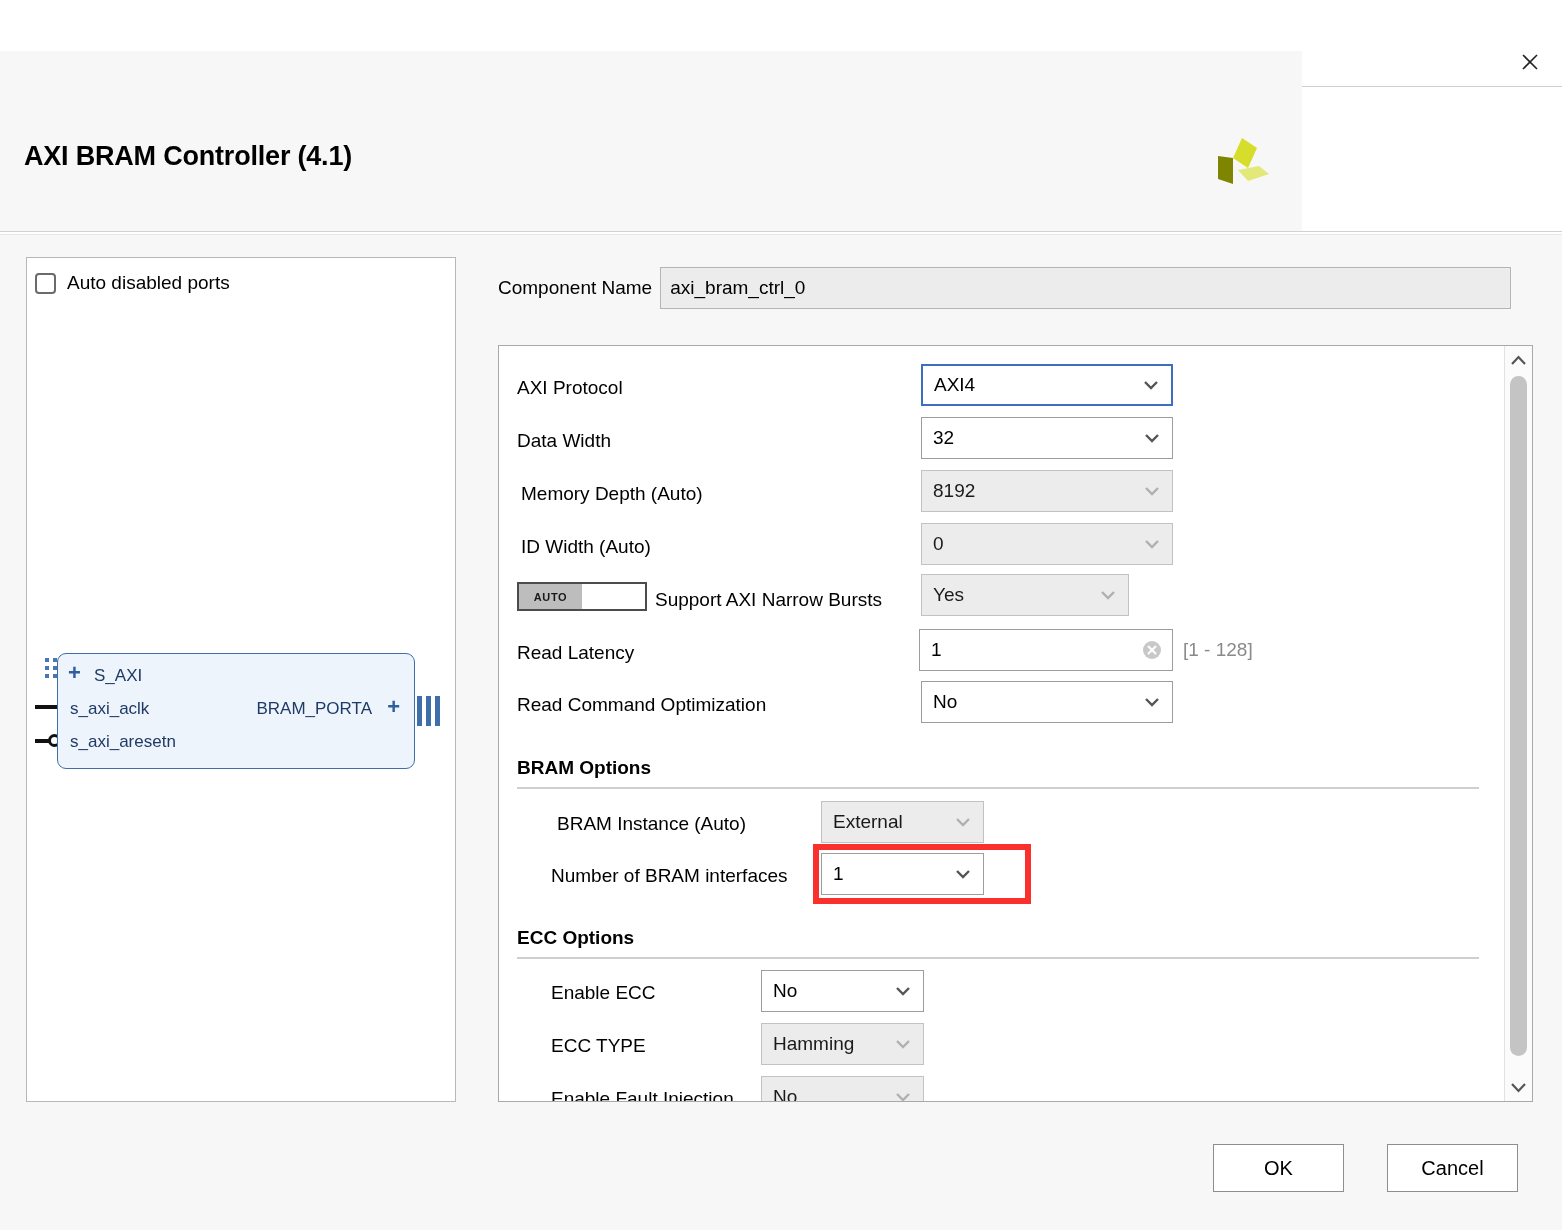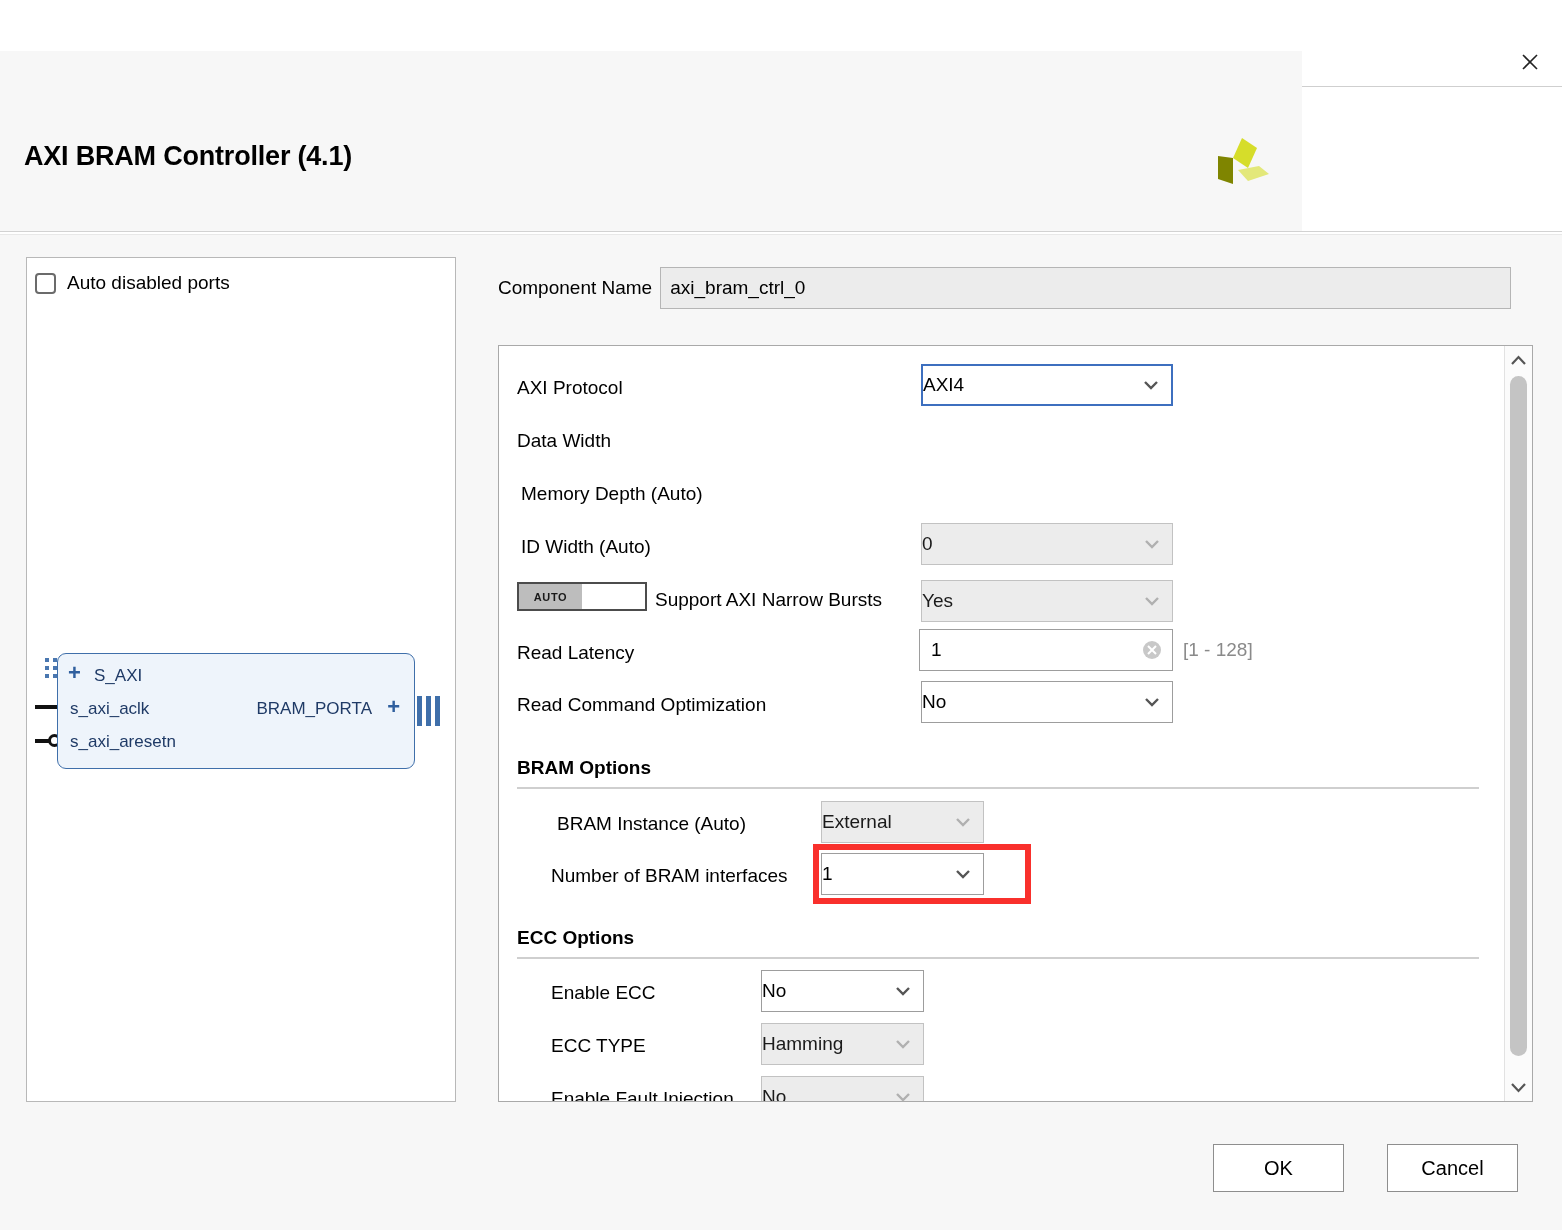--- a/index.html
+++ b/index.html
@@ -299,20 +299,21 @@
   .ddl.disabled {
     background: #ececec;
     border-color: #c2c2c2;
   }
   .ddl.focused {
     border: 2px solid #3d6fbf;
   }
   .ddl .val {
     font-size: 19px;
     color: #000000;
+    padding-left: 11px;
     flex: 1;
     white-space: nowrap;
   }
   .ddl.disabled .val { color: #1a1a1a; }
   .ddl .chev {
     margin-right: 12px;
     width: 16px; height: 10px;
     flex: none;
   }
 
@@ -508,43 +509,55 @@
         <div class="ddl focused" style="left:422px; top:18px; width:252px;">
           <span class="val">AXI4</span>
           <svg class="chev" viewBox="0 0 16 10">
               <polyline points="2,2 8,8 14,2" fill="none" stroke="#555" stroke-width="2.4"></polyline>
             </svg>
         </div>
 
         <div class="frow" style="left:18px; top:73px;">
           <span class="flabel">Data Width</span>
         </div>
+        <div class="ddl" style="left:422px; top:71px; width:252px;">
+          <span class="val">32</span>
+          <svg class="chev" viewBox="0 0 16 10">
+              <polyline points="2,2 8,8 14,2" fill="none" stroke="#555" stroke-width="2.4"></polyline>
+            </svg>
+        </div>
 
         <div class="frow" style="left:22px; top:126px;">
           <span class="flabel">Memory Depth (Auto)</span>
+        </div>
+        <div class="ddl disabled" style="left:422px; top:124px; width:252px;">
+          <span class="val">8192</span>
+          <svg class="chev" viewBox="0 0 16 10">
+              <polyline points="2,2 8,8 14,2" fill="none" stroke="#b0b0b0" stroke-width="2.4"></polyline>
+            </svg>
         </div>
 
         <div class="frow" style="left:22px; top:179px;">
           <span class="flabel">ID Width (Auto)</span>
         </div>
         <div class="ddl disabled" style="left:422px; top:177px; width:252px;">
           <span class="val">0</span>
           <svg class="chev" viewBox="0 0 16 10">
               <polyline points="2,2 8,8 14,2" fill="none" stroke="#b0b0b0" stroke-width="2.4"></polyline>
             </svg>
         </div>
 
         <div class="auto-toggle" style="left:18px; top:236px;">
           <span class="on">AUTO</span>
           <span class="off"></span>
         </div>
         <div class="frow" style="left:156px; top:232px;">
           <span class="flabel">Support AXI Narrow Bursts</span>
         </div>
-        <div class="ddl disabled" style="left:422px; top:234px; width:252px;gap:34px;">
+        <div class="ddl disabled" style="left:422px; top:228px; width:208px;gap:34px;">
           <span class="val">Yes</span>
           <svg class="chev" viewBox="0 0 16 10">
               <polyline points="2,2 8,8 14,2" fill="none" stroke="#b0b0b0" stroke-width="2.4"></polyline>
             </svg>
         </div>
 
         <div class="frow" style="left:18px; top:285px;align-items:center;">
           <span class="flabel">Read Latency</span>
         </div>
         <div class="txtfield" style="left:420px; top:283px; width:254px;">

